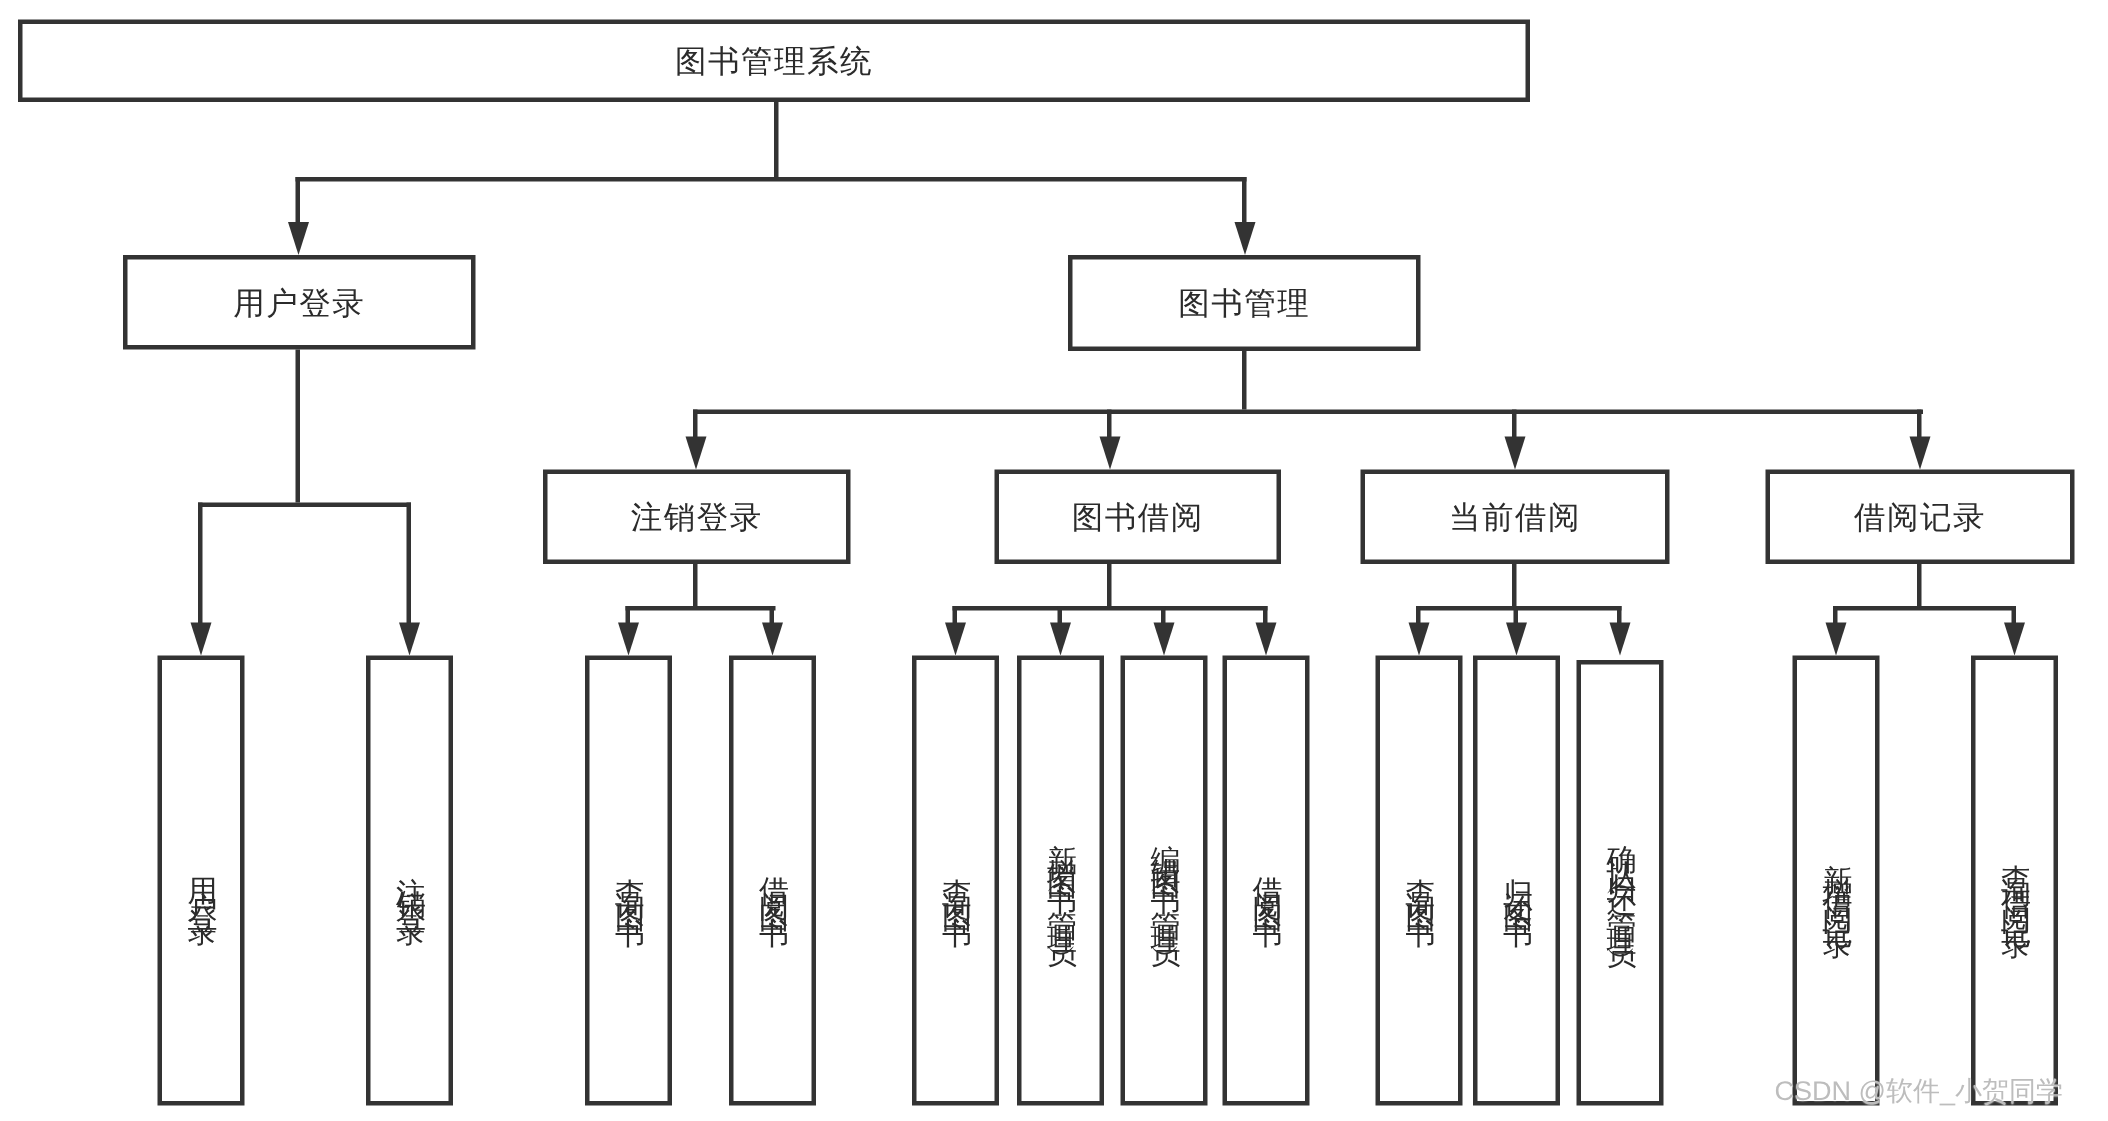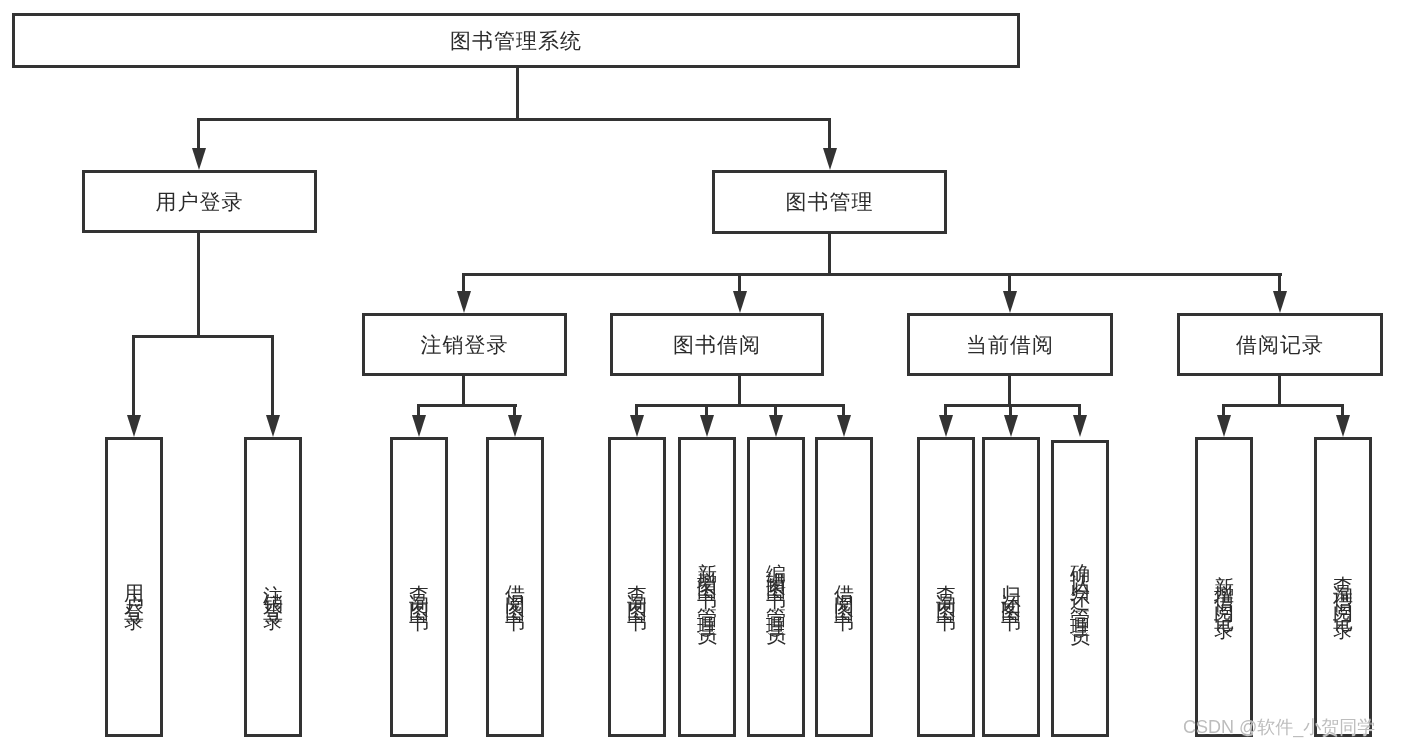--- a/index.html
+++ b/index.html
@@ -95,21 +95,21 @@
   <div class="vl" style="left:738px;top:273px;height:20px;"></div>
   <div class="ah" style="left:733px;top:291px;"></div>
   <div class="vl" style="left:1008px;top:273px;height:20px;"></div>
   <div class="ah" style="left:1003px;top:291px;"></div>
   <div class="vl" style="left:1278px;top:273px;height:20px;"></div>
   <div class="ah" style="left:1273px;top:291px;"></div>
 
   <div class="box h" style="left:362px;top:313px;width:205px;height:63px;">
     <span>注销登录</span>
   </div>
-  <div class="box h" style="left:610px;top:313px;width:214px;height:63px;">
+  <div class="box h" style="left:663px;top:313px;width:191px;height:63px;">
     <span>图书借阅</span>
   </div>
   <div class="box h" style="left:1177px;top:313px;width:206px;height:63px;">
     <span>借阅记录</span>
   </div>
   <div class="box h" style="left:907px;top:313px;width:206px;height:63px;">
     <span>当前借阅</span>
   </div>
 
   <div class="vl" style="left:462px;top:376px;height:30px;"></div>

